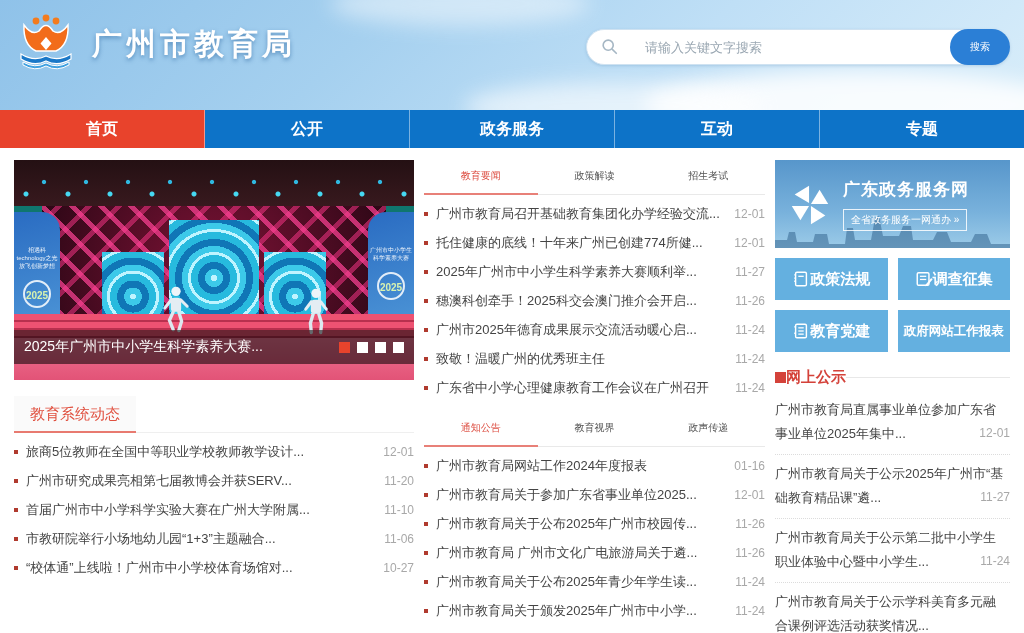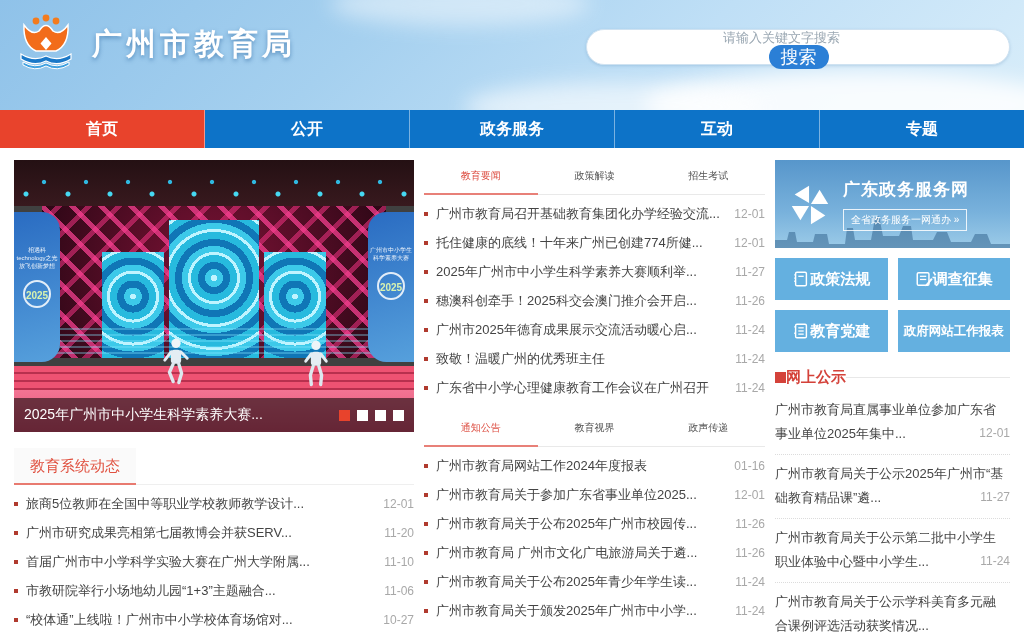--- a/index.html
+++ b/index.html
@@ -11,43 +11,43 @@
     background:linear-gradient(135deg,#8fc2e9 0%,#a5d0ef 35%,#bfdff6 65%,#d8edfa 100%); overflow:hidden; }
   .cloud { position:absolute; background:rgba(255,255,255,.85); border-radius:50%; filter:blur(10px); }
   .cloud.c1 { width:420px; height:70px; right:-40px; bottom:-30px; }
   .cloud.c2 { width:300px; height:50px; right:260px; bottom:-22px; opacity:.7; }
   .cloud.c3 { width:260px; height:44px; left:330px; top:-18px; opacity:.55; }
   .brand { position:absolute; left:14px; top:12px; display:flex; align-items:center; gap:14px; }
   .logo { width:64px; height:64px; }
   .site-title { font-size:30px; font-weight:bold; color:#fff; letter-spacing:4px;
     text-shadow:0 2px 4px rgba(30,90,150,.55);font-family:Liberation Serif, serif; }
   .search-box { position:absolute; right:14px; top:29px; width:424px; height:36px; background:#fff;
-    border:1px solid #cfe2f1; border-radius:18px; display:flex; align-items:center; box-shadow:0 1px 3px rgba(80,130,180,.25);flex-direction:column; }
+    border:1px solid #cfe2f1; border-radius:18px; display:flex; align-items:center; box-shadow:0 1px 3px rgba(80,130,180,.25); }
   .search-box svg { margin-left:14px; }
   .search-input { flex:1; border:none; outline:none; height:30px; margin-left:26px; font-size:13px; color:#555;
     background:transparent; }
   .search-input::placeholder { color:#9aa7b2; }
-  .search-btn { width:60px; height:28px; margin-right:-1px; border:none; border-radius:18px;
-    background:#2b7fd6; color:#fff; font-size:18px; cursor:pointer; }
+  .search-btn { width:60px; height:36px; margin-right:-1px; border:none; border-radius:18px;
+    background:#2b7fd6; color:#fff; font-size:10px; cursor:pointer; }
 
   
   .nav { display:flex; height:38px; background:#0d73c8; }
   .nav-item { flex:1; text-align:center; line-height:38px; font-size:16px; font-weight:bold; color:#fff;
     border-right:1px solid rgba(255,255,255,.45); cursor:pointer; }
   .nav-item:last-child { border-right:none; }
   .nav-item.active { background:#e8432c; }
 
   
   .main { display:flex; gap:10px; padding:12px 14px 0; }
   .col-left { width:400px; flex:none; }
   .col-mid { width:341px; flex:none; }
   .col-right { width:235px; flex:none; }
 
   
-  .carousel { position:relative; width:400px; height:272px; background:#404040; overflow:hidden; cursor:pointer; }
+  .carousel { position:relative; width:400px; height:220px; background:#0f766e; overflow:hidden; cursor:pointer; }
   .rig { position:absolute; top:0; left:0; right:0; height:46px;
     background:linear-gradient(180deg,#241013,#38191e);
     background-image:radial-gradient(circle 2.5px at 12px 34px,#46d8f2 0 2px,rgba(0,0,0,0) 3px),
       radial-gradient(circle 2px at 30px 22px,#2fb8e0 0 1.6px,rgba(0,0,0,0) 2.6px),
       linear-gradient(180deg,#241013,#38191e);
     background-size:42px 46px,42px 46px,100% 100%; }
   .led { position:absolute; top:46px; left:28px; right:28px; height:152px; background-color:#43101f;
     background-image:
       repeating-linear-gradient(45deg,rgba(255,66,150,.7) 0 5px,rgba(0,0,0,0) 5px 21px),
       repeating-linear-gradient(-45deg,rgba(240,50,130,.55) 0 5px,rgba(0,0,0,0) 5px 21px),
@@ -65,21 +65,21 @@
   .wing.w-l { left:0; border-radius:0 40% 40% 0/0 12% 12% 0; }
   .wing.w-r { right:0; border-radius:40% 0 0 40%/12% 0 0 12%; }
   .wing .tiny { font-size:6px; line-height:8px; margin-top:34px; opacity:.9; }
   .wing .ring { width:28px; height:28px; margin:10px auto 0; border:2px solid rgba(255,255,255,.85);
     border-radius:50%; font-size:10px; line-height:28px; font-weight:bold; color:#d8f2b0; }
   .steps { position:absolute; left:0; right:0; bottom:42px; height:24px;
     background:repeating-linear-gradient(180deg,#ee5272 0 6px,#b8304e 6px 8px); }
   .floor { position:absolute; left:0; right:0; bottom:0; height:42px;
     background:linear-gradient(180deg,#f27493,#e25377); }
   .robot { position:absolute; }
-  .caption-bar { position:absolute; left:0; right:0; bottom:0; height:34px; background:rgba(0,0,0,.55);
+  .caption-bar { position:absolute; left:0; right:0; bottom:16px; height:34px; background:rgba(0,0,0,.55);
     display:flex; align-items:center; padding:0 10px; }
   .caption { color:#fff; font-size:14px; flex:1; white-space:nowrap; overflow:hidden; text-overflow:ellipsis; }
   .dots { display:flex; gap:7px; margin-left:8px; }
   .dot { width:11px; height:11px; background:#fff; cursor:pointer; }
   .dot.active { background:#e8432c; }
 
   
   .sec-head { margin-top:16px; border-bottom:1px solid #efefef; }
   .sec-title { display:inline-block; padding:9px 16px 7px; font-size:15px; color:#e0503f;
     background:#fafafa; border-bottom:2px solid #e87a70; margin-bottom:-1px; }

